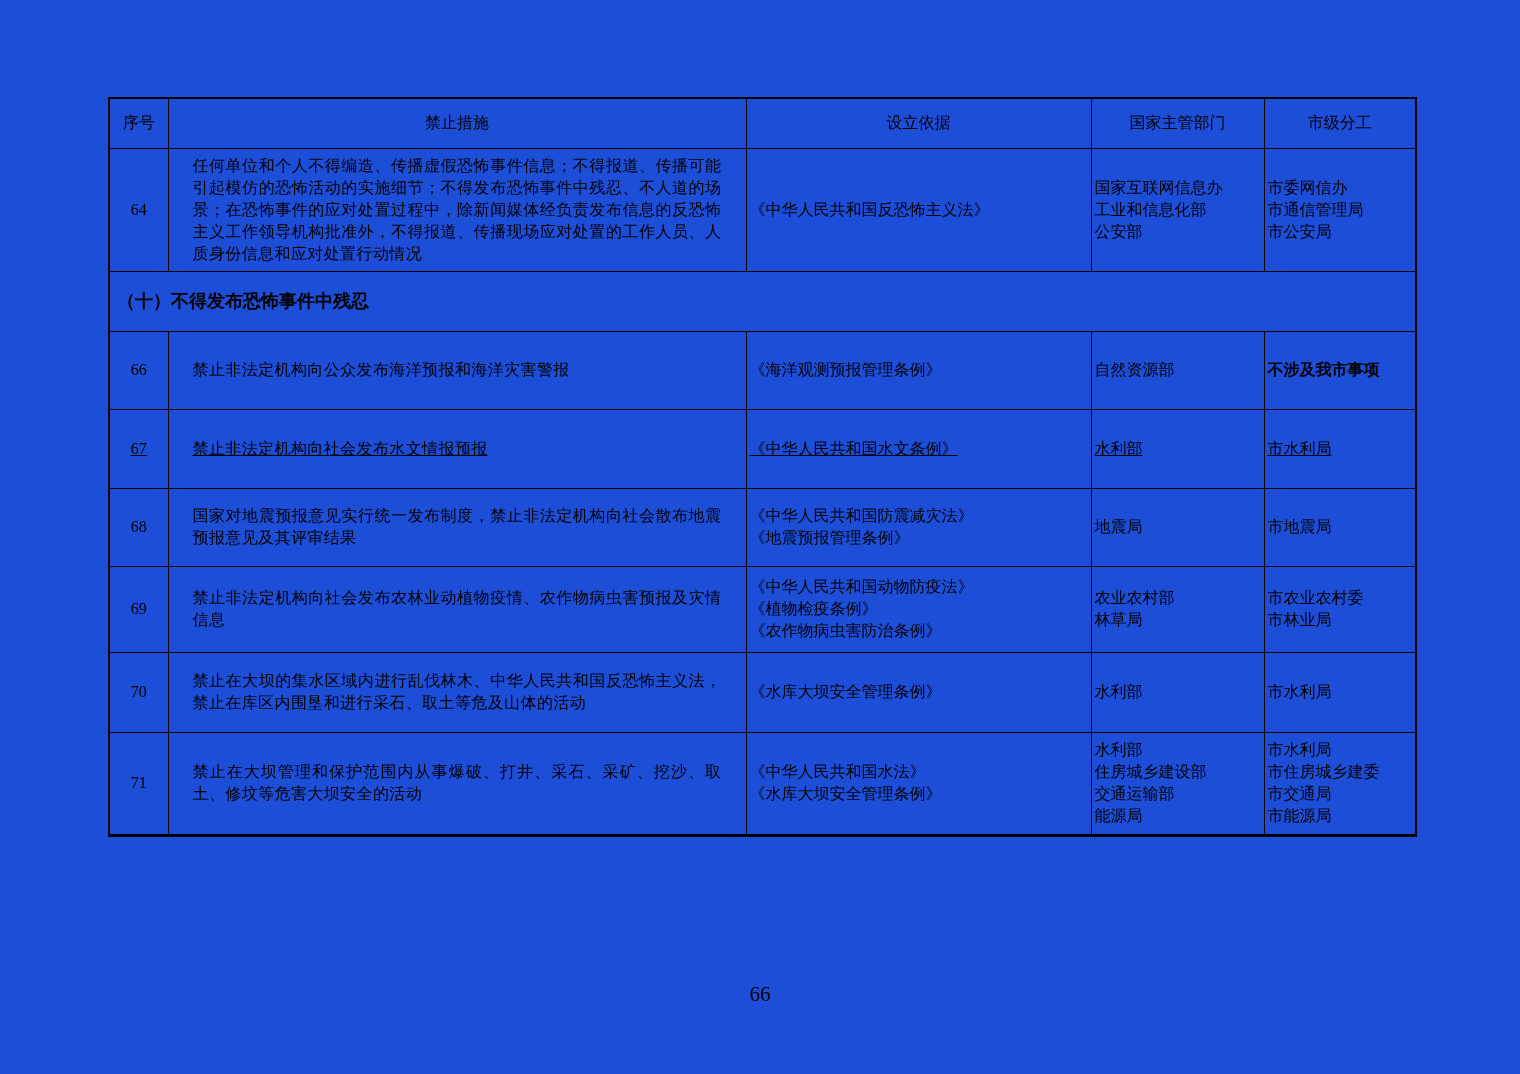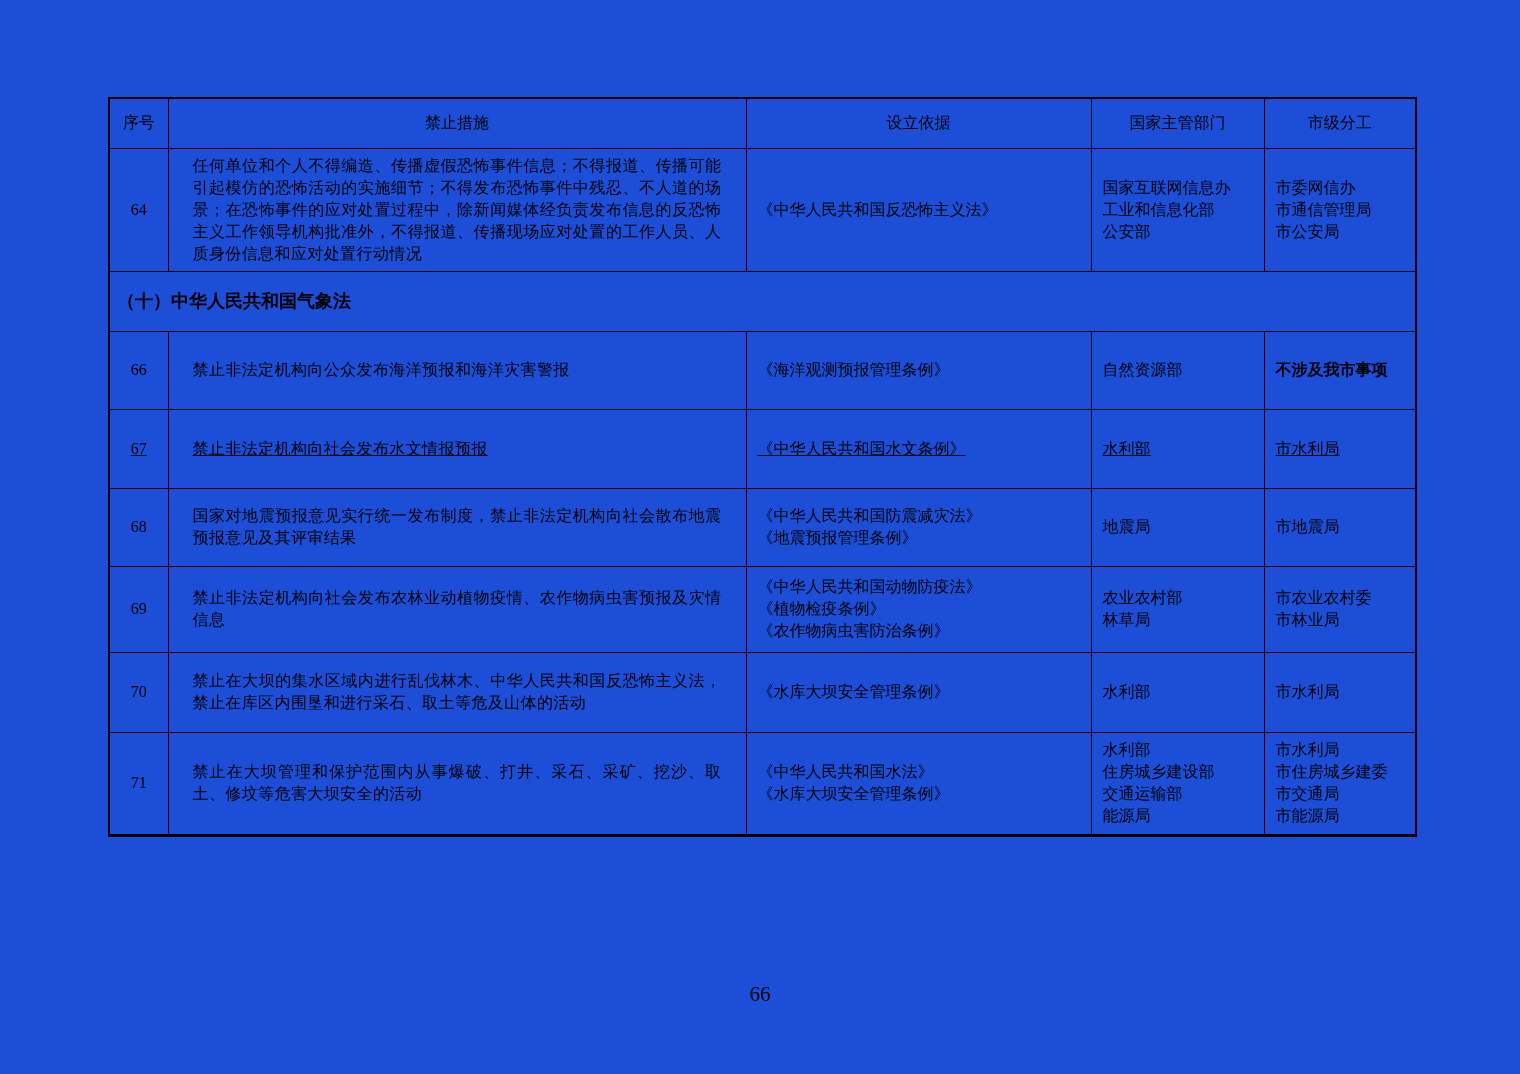--- a/index.html
+++ b/index.html
@@ -36,21 +36,21 @@
     text-align: center;
     height: 50px;
   }
   td.no { text-align: center; }
   td.measure {
     text-align: justify;
     padding: 6px 24px;
     letter-spacing: 0.4px;
   }
   td.basis, td.national, td.city {
-    padding: 6px 11px;
+    padding: 6px 3px;
     white-space: pre-line;
     text-align: left;
   }
   tr.section-row td {
     font-family: "Liberation Sans", "DejaVu Sans", sans-serif;
     font-weight: bold;
     font-size: 18px;
     text-align: left;
     padding-left: 7px;
     height: 60px;
@@ -97,21 +97,21 @@
         <td class="basis">《中华人民共和国反恐怖主义法》</td>
         <td class="national">国家互联网信息办
 工业和信息化部
 公安部</td>
         <td class="city">市委网信办
 市通信管理局
 市公安局</td>
       </tr>
 
       <tr class="section-row" style="height:60px;">
-        <td colspan="5">（十）中华人民共和国气象法</td>
+        <td colspan="5">（十）不得发布恐怖事件中残忍</td>
       </tr>
 
 
       <tr style="height:78px;">
         <td class="no">66</td>
         <td class="measure">禁止非法定机构向公众发布海洋预报和海洋灾害警报</td>
         <td class="basis">《海洋观测预报管理条例》</td>
         <td class="national">自然资源部</td>
         <td class="city emph">不涉及我市事项</td>
       </tr>

